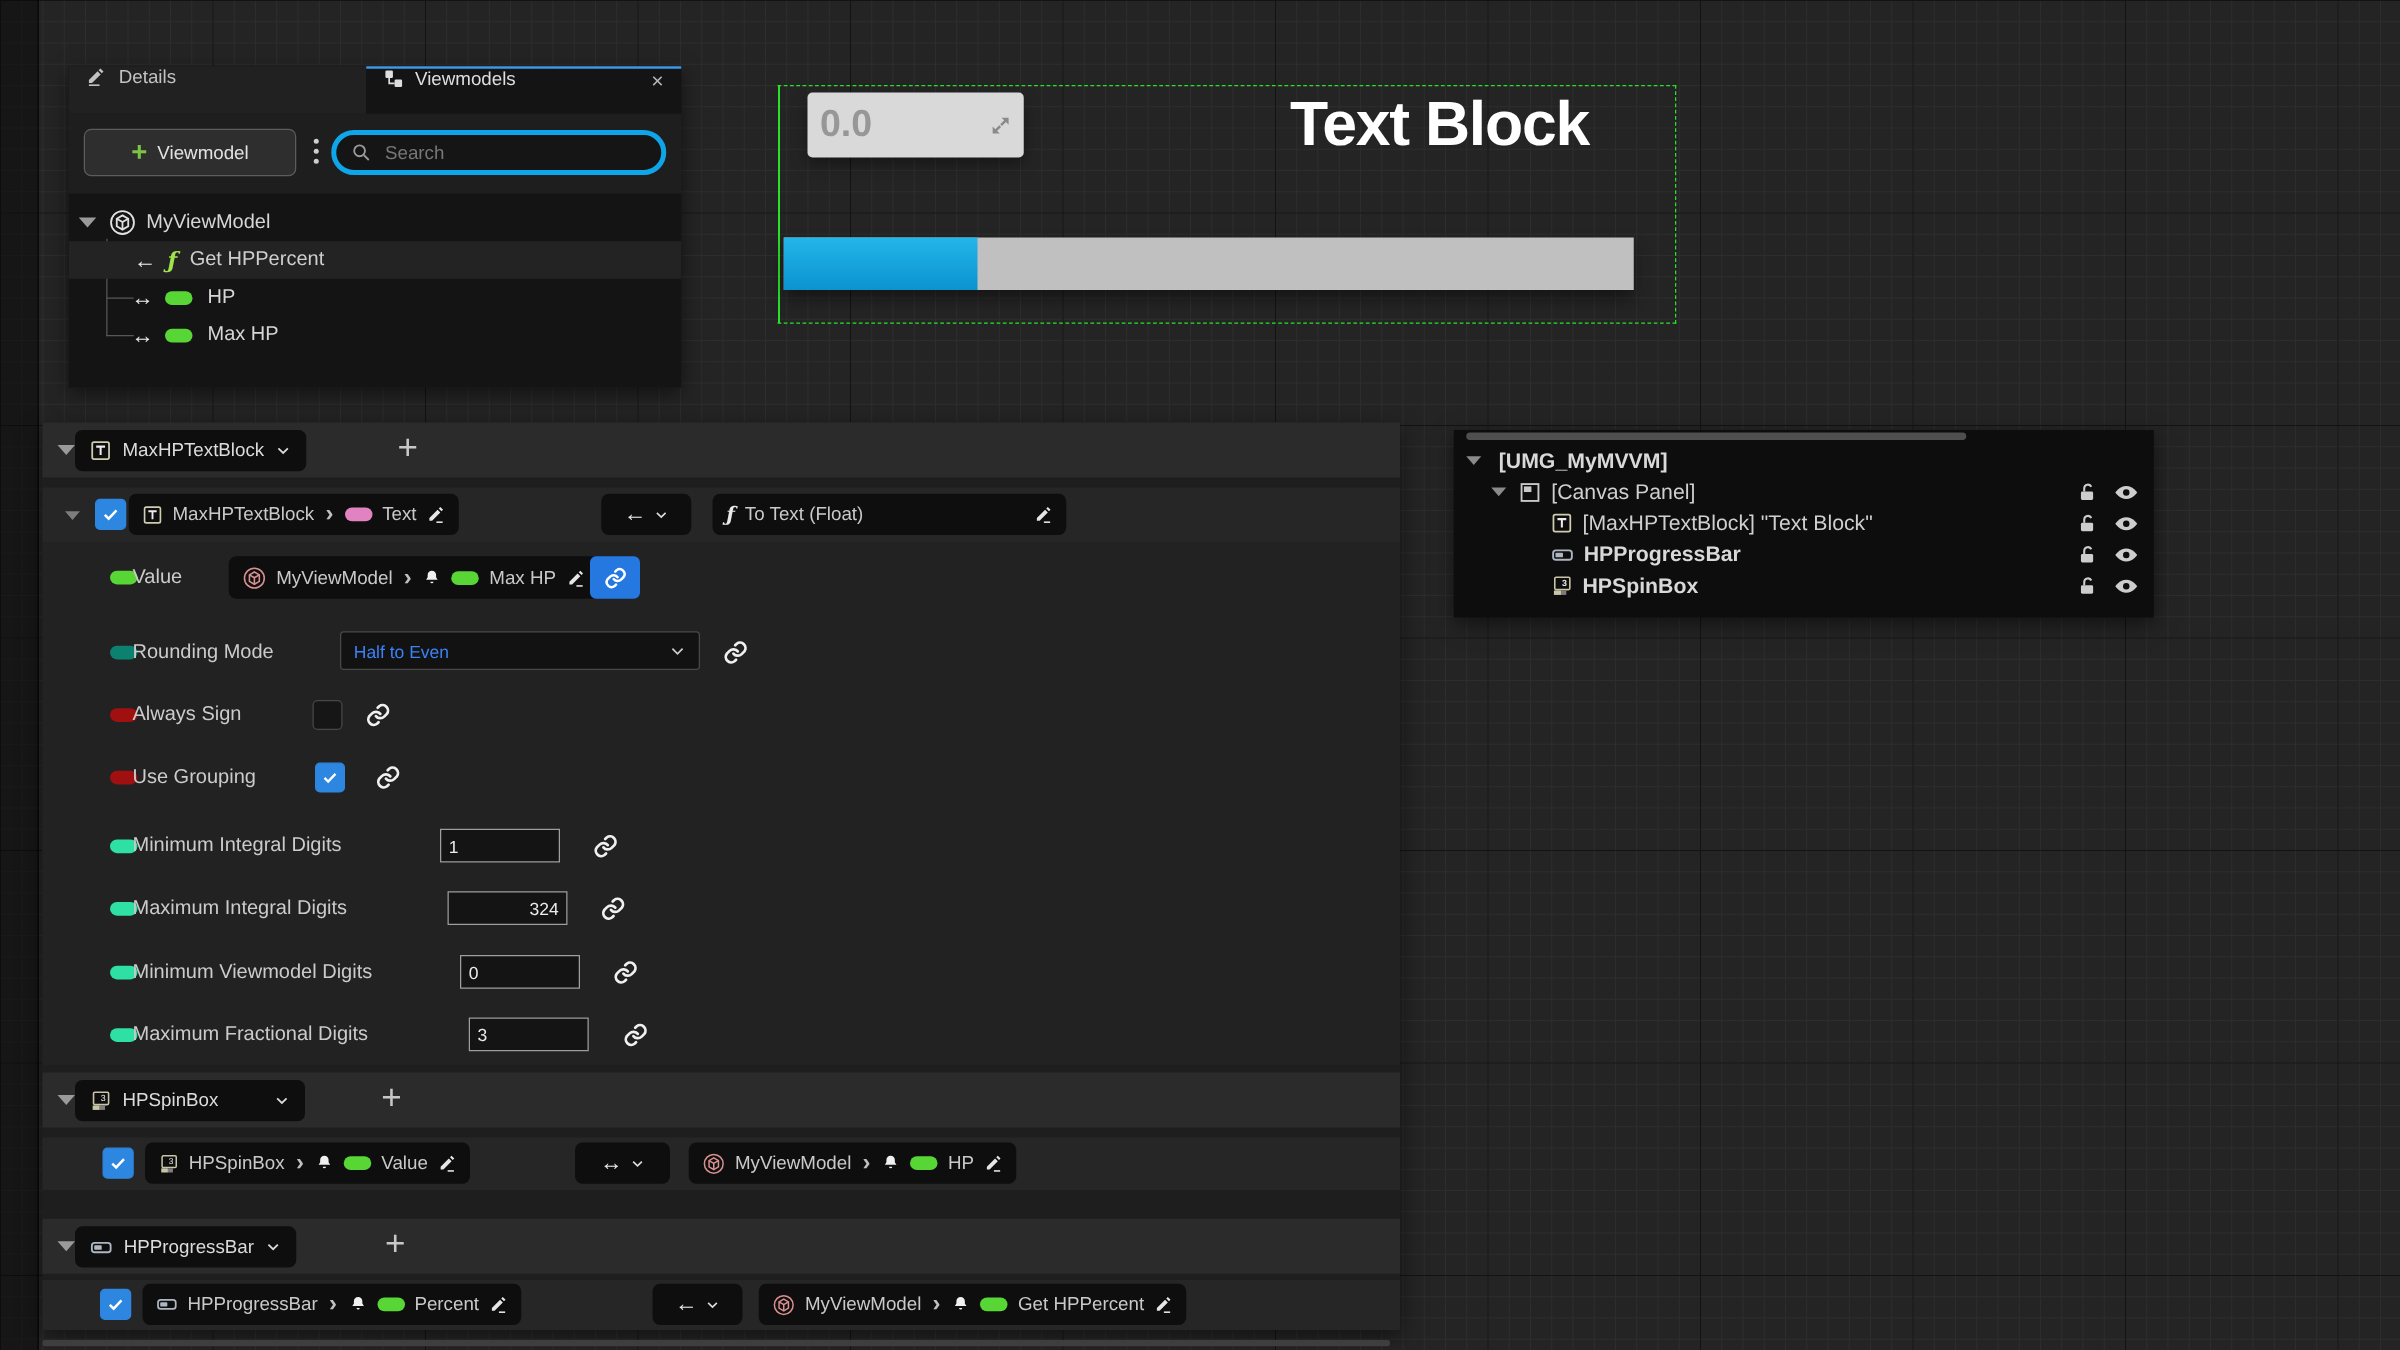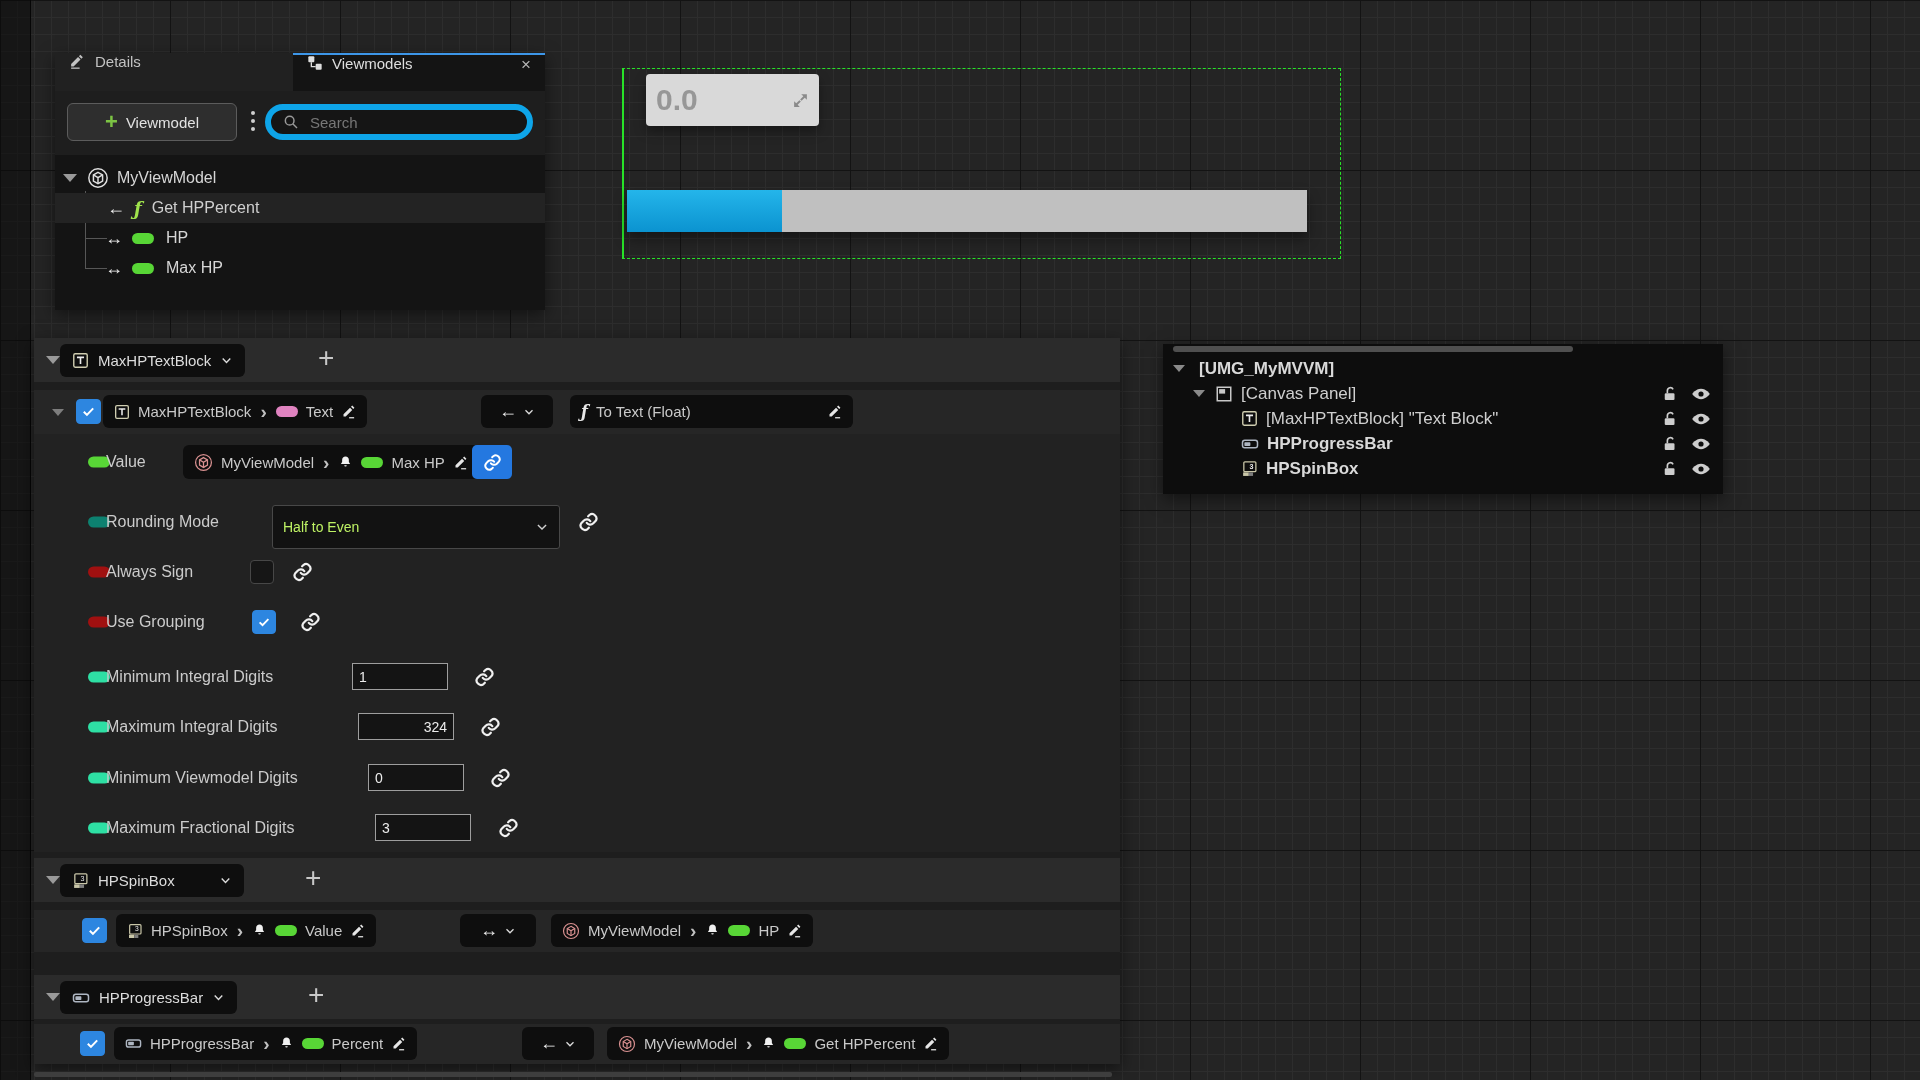--- a/index.html
+++ b/index.html
@@ -28,21 +28,21 @@
   .tab-close{margin-left:auto;color:#b5b5b5;font-size:17px;cursor:default;}
   
   .vm-toolbar{position:absolute;left:0;top:38px;width:100%;height:64px;background:#1e1e1e;}
   .vm-add-btn{position:absolute;left:12px;top:12px;width:170px;height:38px;background:#2e2e2e;
     border:1px solid #5c5c5c;border-radius:6px;display:flex;align-items:center;justify-content:center;gap:8px;
     font-size:15px;color:#e2e2e2;box-sizing:border-box;}
   .plus-green{color:#7cc444;font-size:22px;font-weight:bold;line-height:1;}
   .dots{position:absolute;left:196px;top:20px;width:4px;}
   .dots i{display:block;width:4px;height:4px;border-radius:50%;background:#cfcfcf;margin-bottom:4px;}
   .searchbox{position:absolute;left:210px;top:13px;width:268px;height:36px;border-radius:18px;
-    background:#151515;border:6px solid #0ea5e9;display:flex;align-items:center;padding:0 12px;gap:9px;box-sizing:border-box;}
+    background:#151515;border:4px solid #0ea5e9;display:flex;align-items:center;padding:0 12px;gap:9px;box-sizing:border-box;}
   .searchbox input{flex:1;background:transparent;border:0;outline:0;color:#bdbdbd;font-size:15px;font-family:"Liberation Sans",sans-serif;}
   .searchbox input::placeholder{color:#777;}
   
   .vm-tree{position:absolute;left:0;top:102px;right:0;bottom:0;background:#141414;}
   .tree-row{position:absolute;left:0;width:100%;height:30px;display:flex;align-items:center;font-size:16px;color:#d6d6d6;}
   .tree-hl{background:#232323;}
   .tri{width:0;height:0;border-left:7px solid transparent;border-right:7px solid transparent;border-top:8px solid #9a9a9a;}
   .tri-sm{border-left-width:6px;border-right-width:6px;border-top-width:7px;}
   .vline{position:absolute;width:1px;background:#575757;}
   .hline{position:absolute;height:1px;background:#575757;}
@@ -69,22 +69,22 @@
   .cb{position:absolute;width:25px;height:25px;border-radius:4px;background:#161616;border:1px solid #474747;
     box-sizing:border-box;display:flex;align-items:center;justify-content:center;}
   .cb-on{background:#2d86e0;border-color:#2d86e0;}
   .prop-row{position:absolute;left:0;width:100%;height:36px;}
   .prop-label{position:absolute;left:72px;top:50%;transform:translateY(-50%);font-size:16px;color:#cbcbcb;white-space:nowrap;}
   .typemark{position:absolute;left:54px;top:50%;transform:translateY(-50%);}
   .ctl-pill{position:absolute;top:1px;height:34px;background:#0e0e0e;border-radius:6px;display:flex;align-items:center;
     gap:8px;padding:0 11px;font-size:15px;color:#c9c9c9;white-space:nowrap;}
   .link-btn-blue{position:absolute;width:40px;height:34px;border-radius:5px;background:#2478e0;display:flex;align-items:center;justify-content:center;}
   .link-plain{position:absolute;top:50%;transform:translateY(-50%);color:#f0f0f0;}
-  .dropdown{position:absolute;height:44px;background:#121212;border:1px solid #484848;border-radius:3px;
-    display:flex;align-items:center;padding:0 10px;box-sizing:border-box;font-size:14px;color:#bef264;}
+  .dropdown{position:absolute;height:31px;background:#121212;border:1px solid #484848;border-radius:3px;
+    display:flex;align-items:center;padding:0 10px;box-sizing:border-box;font-size:14px;color:#3b82f6;}
   .dropdown .dd-chev{margin-left:auto;}
   .numfield{position:absolute;height:27px;width:96px;background:#141414;border:1px solid #9e9e9e;color:#ececec;
     font-size:14px;padding:0 6px;font-family:"Liberation Sans",sans-serif;box-sizing:border-box;}
   
   .h-row{position:absolute;height:25px;display:flex;align-items:center;font-size:17px;color:#cfcfcf;white-space:nowrap;}
   .h-bold{font-weight:bold;color:#d9d9d9;}
   .h-scroll{position:absolute;left:10px;top:2px;width:400px;height:6px;border-radius:3px;background:#4f4f4f;}
   .lockeye{position:absolute;top:50%;transform:translateY(-50%);color:#cdcdcd;}
   
   .selection{left:622px;top:68px;width:716px;height:189px;position:absolute;
@@ -108,20 +108,21 @@
 
   <div class="spinbox">
     <span class="val">0.0</span>
     <span style="padding-right:10px">
       <svg width="17" height="17" viewBox="0 0 24 24">
           <path d="M13 3h8v8l-3-3-4.5 4.5-2-2L16 6zM11 21H3v-8l3 3 4.5-4.5 2 2L8 18z" fill="#8a8a8a"></path>
         </svg>
     </span>
   </div>
 
+  <div class="bigtext">Text Block</div>
 
   <div class="pbar">
     <div class="pbar-fill" style="width:22.8%"></div>
   </div>
 
   <div class="panel vm-panel">
     <div class="tabbar">
       <div class="tab tab-inactive">
         <span>
           <svg width="17" height="17" viewBox="0 0 24 24">

